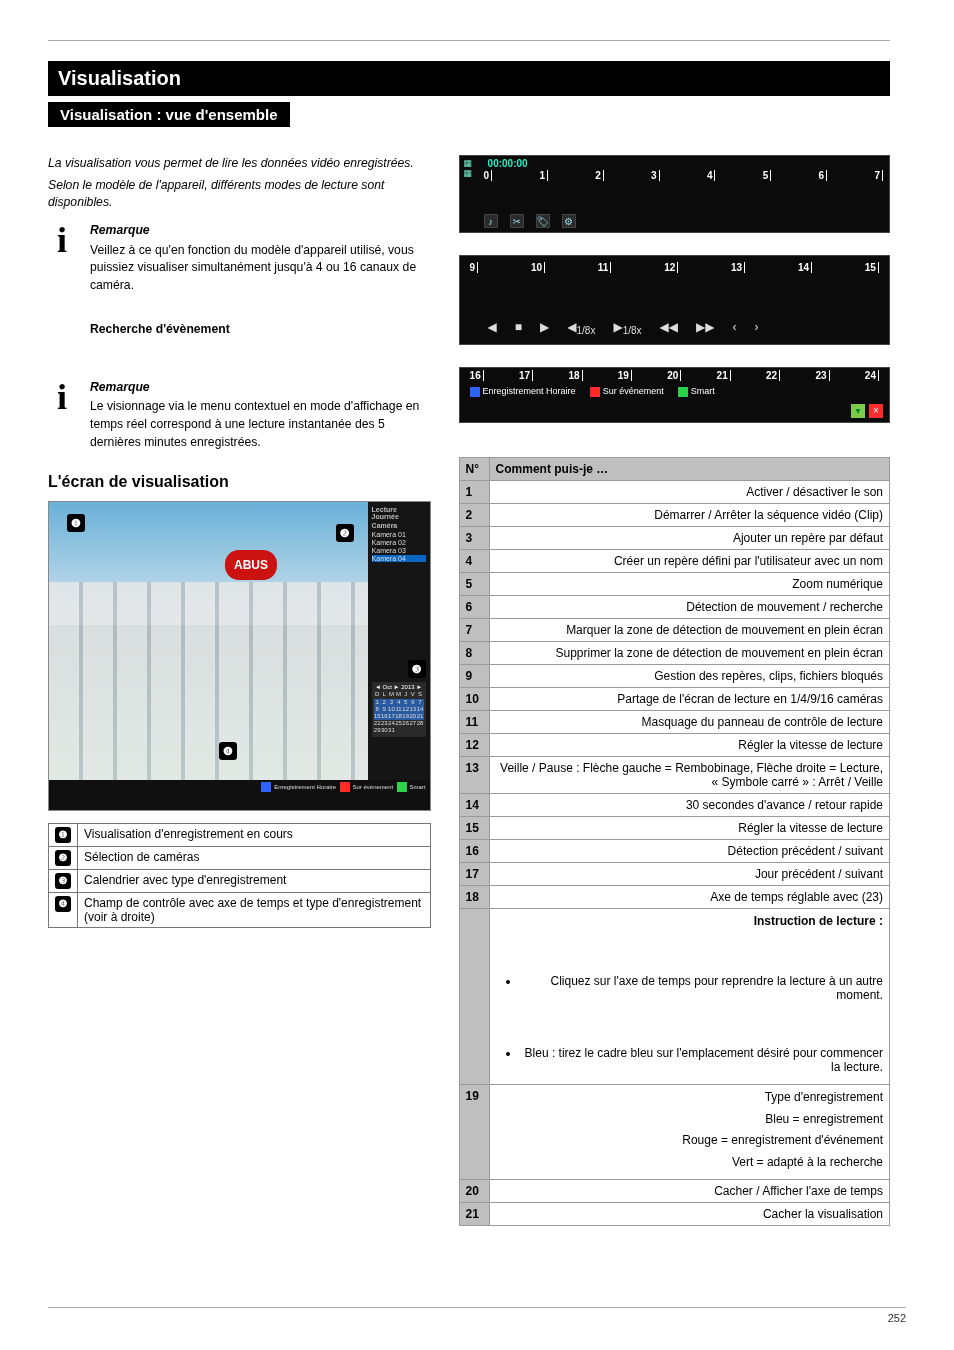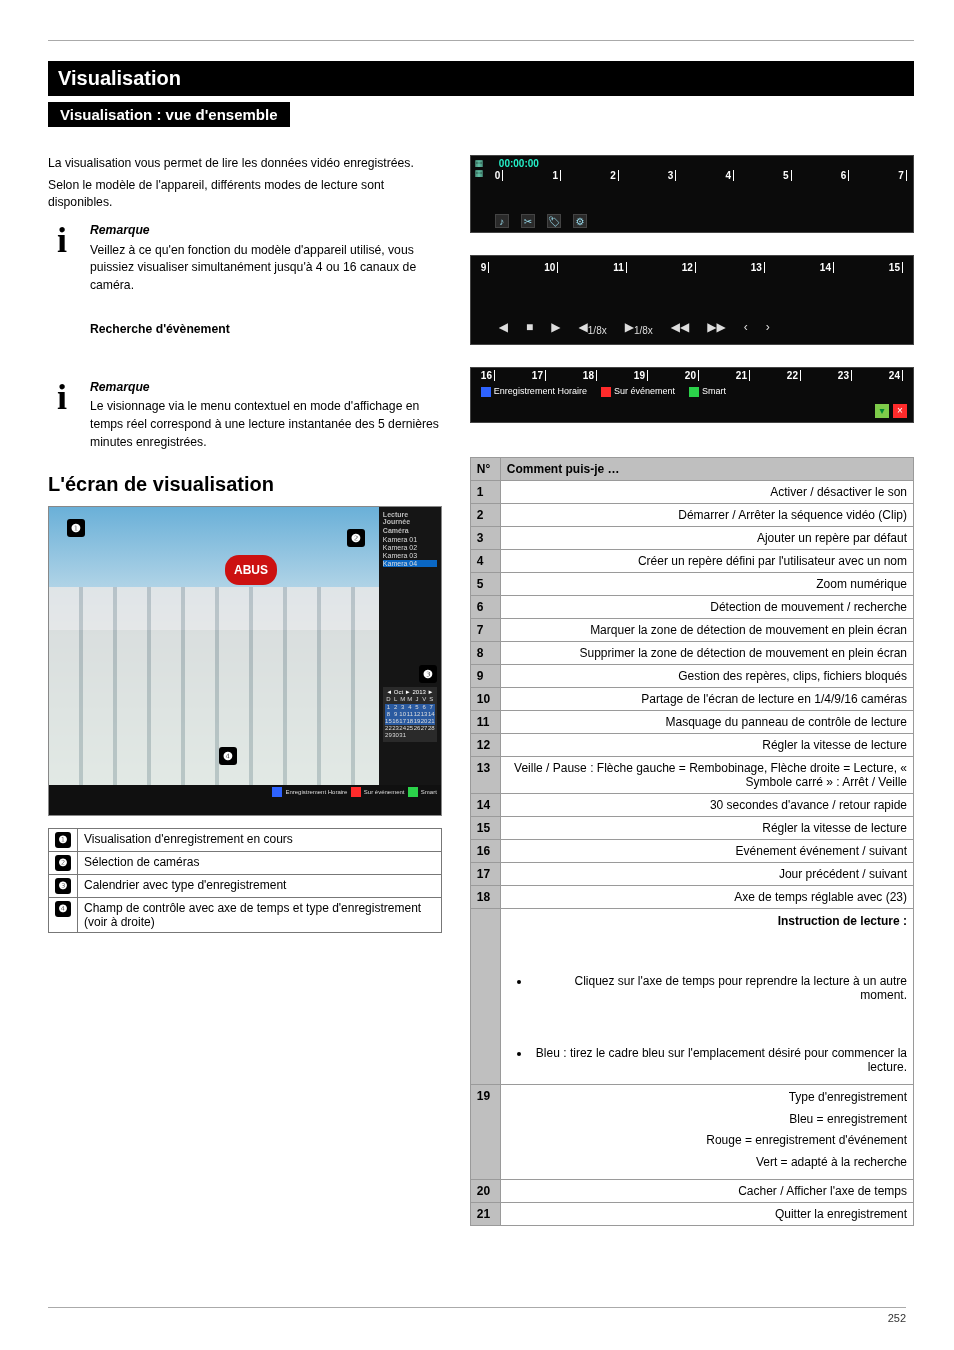--- a/index.html
+++ b/index.html
@@ -1,32 +1,32 @@
 <!DOCTYPE html>
 <html><head>
 <meta charset="utf-8">
 <style>
   * { box-sizing: border-box; margin: 0; padding: 0; }
   body { font-family: Arial, Helvetica, sans-serif; font-size: 12.2px; color: #000; width: 954px; height: 1350px; position: relative; background: #fff; }
-  .page { padding: 40px 40px 40px 48px; }
+  .page { padding: 40px 64px 40px 48px; }
   .rule { border: none; border-top: 1px solid #aaa; margin: 0 0 20px 0; }
   .section-bar { background: #000; margin-bottom: 6px; }
   .section-bar h1 { color: #fff; font-size: 20px; font-weight: bold; padding: 6px 10px; }
   .section-sub { background: #000; display: inline-block; margin-bottom: 28px; }
   .section-sub h2 { color: #fff; font-size: 15px; font-weight: bold; padding: 4px 12px; }
   .cols { display: flex; gap: 28px; }
   .leftcol { flex: 1 1 47%; }
   .rightcol { flex: 1 1 53%; }
   .note-row { display: flex; align-items: flex-start; gap: 14px; margin-bottom: 14px; }
   .info-icon { font-family: "Times New Roman", serif; font-weight: bold; font-size: 36px; line-height: 1; width: 28px; text-align: center; }
   .note-body { flex: 1; }
   .note-title { font-weight: bold; margin-bottom: 2px; font-style: italic; }
   p { line-height: 1.45; margin-bottom: 4px; }
-  .para-block { margin-bottom: 10px; }
-  h3.sub { font-size: 20px; font-weight: bold; margin: 18px 0 10px 0; }
+  .para-block { margin-bottom: 10px; font-style: italic; }
+  h3.sub { font-size: 16px; font-weight: bold; margin: 18px 0 10px 0; }
   .mini-fig { background: #0b0b0b; color: #cfe; padding: 6px; border: 1px solid #444; }
   .fig1 { height: 78px; position: relative; }
   .fig1 .icon-box { position: absolute; left: 4px; top: 2px; width: 18px; color: #7ec; font-size: 9px; }
   .fig1 .timecode { position: absolute; left: 28px; top: 2px; color: #25f0c8; font-weight: bold; font-size: 10px; }
   .fig1 .ticks { position: absolute; left: 24px; right: 6px; top: 14px; display: flex; justify-content: space-between; color: #fff; font-weight: bold; font-size: 10px; }
   .fig1 .ticks span { border-right: 1px solid #fff; padding-right: 2px; }
   .fig1 .toolbar { position: absolute; left: 24px; bottom: 4px; display: flex; gap: 12px; }
   .fig1 .toolbar span { width: 14px; height: 14px; background: #2a2a2a; color: #9de; font-size: 10px; text-align: center; line-height: 14px; border: 1px solid #444; }
   .fig2 { height: 90px; position: relative; }
   .fig2 .ticks { position: absolute; left: 10px; right: 10px; top: 6px; display: flex; justify-content: space-between; color: #fff; font-weight: bold; font-size: 10px; }
@@ -353,21 +353,21 @@
             <tr>
               <td class="n">14</td>
               <td>30 secondes d'avance / retour rapide</td>
             </tr>
             <tr>
               <td class="n">15</td>
               <td>Régler la vitesse de lecture</td>
             </tr>
             <tr>
               <td class="n">16</td>
-              <td>Evénement événement / suivant</td>
+              <td>Détection précédent / suivant</td>
             </tr>
             <tr>
               <td class="n">17</td>
               <td>Jour précédent / suivant</td>
             </tr>
             <tr>
               <td class="n">18</td>
               <td>Axe de temps réglable avec (23)</td>
             </tr>
           </tbody>
@@ -390,21 +390,21 @@
               <p>Rouge = enregistrement d'événement</p>
               <p>Vert = adapté à la recherche</p>
             </td>
             </tr>
         <tr>
               <td class="n">20</td>
               <td>Cacher / Afficher l'axe de temps</td>
             </tr>
         <tr>
               <td class="n">21</td>
-              <td>Quitter la enregistrement</td>
+              <td>Cacher la visualisation</td>
             </tr>
       </tbody>
         </table>
     </div>
   </div>
 </div>
 
 <div class="footer">252</div>
 
 </body></html>

